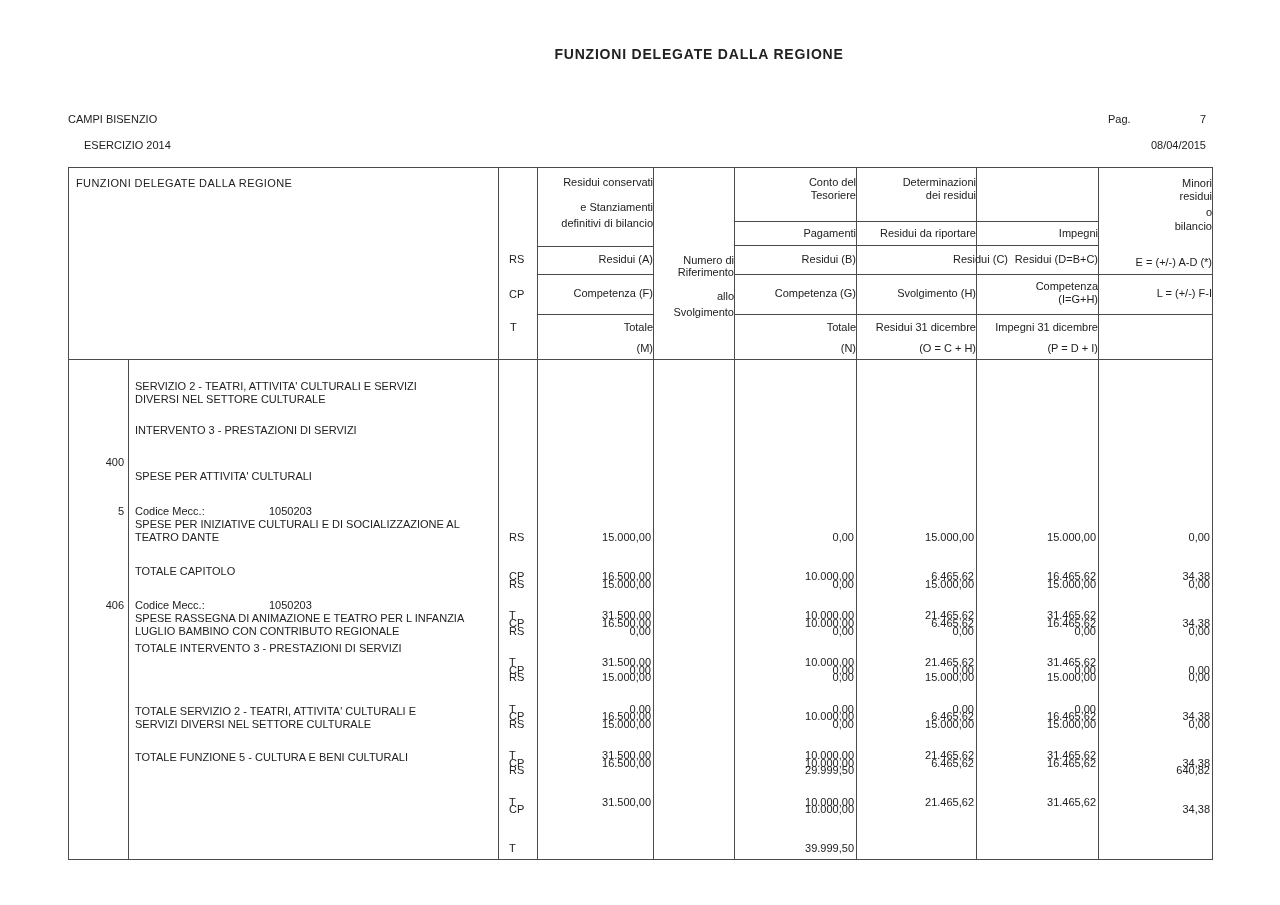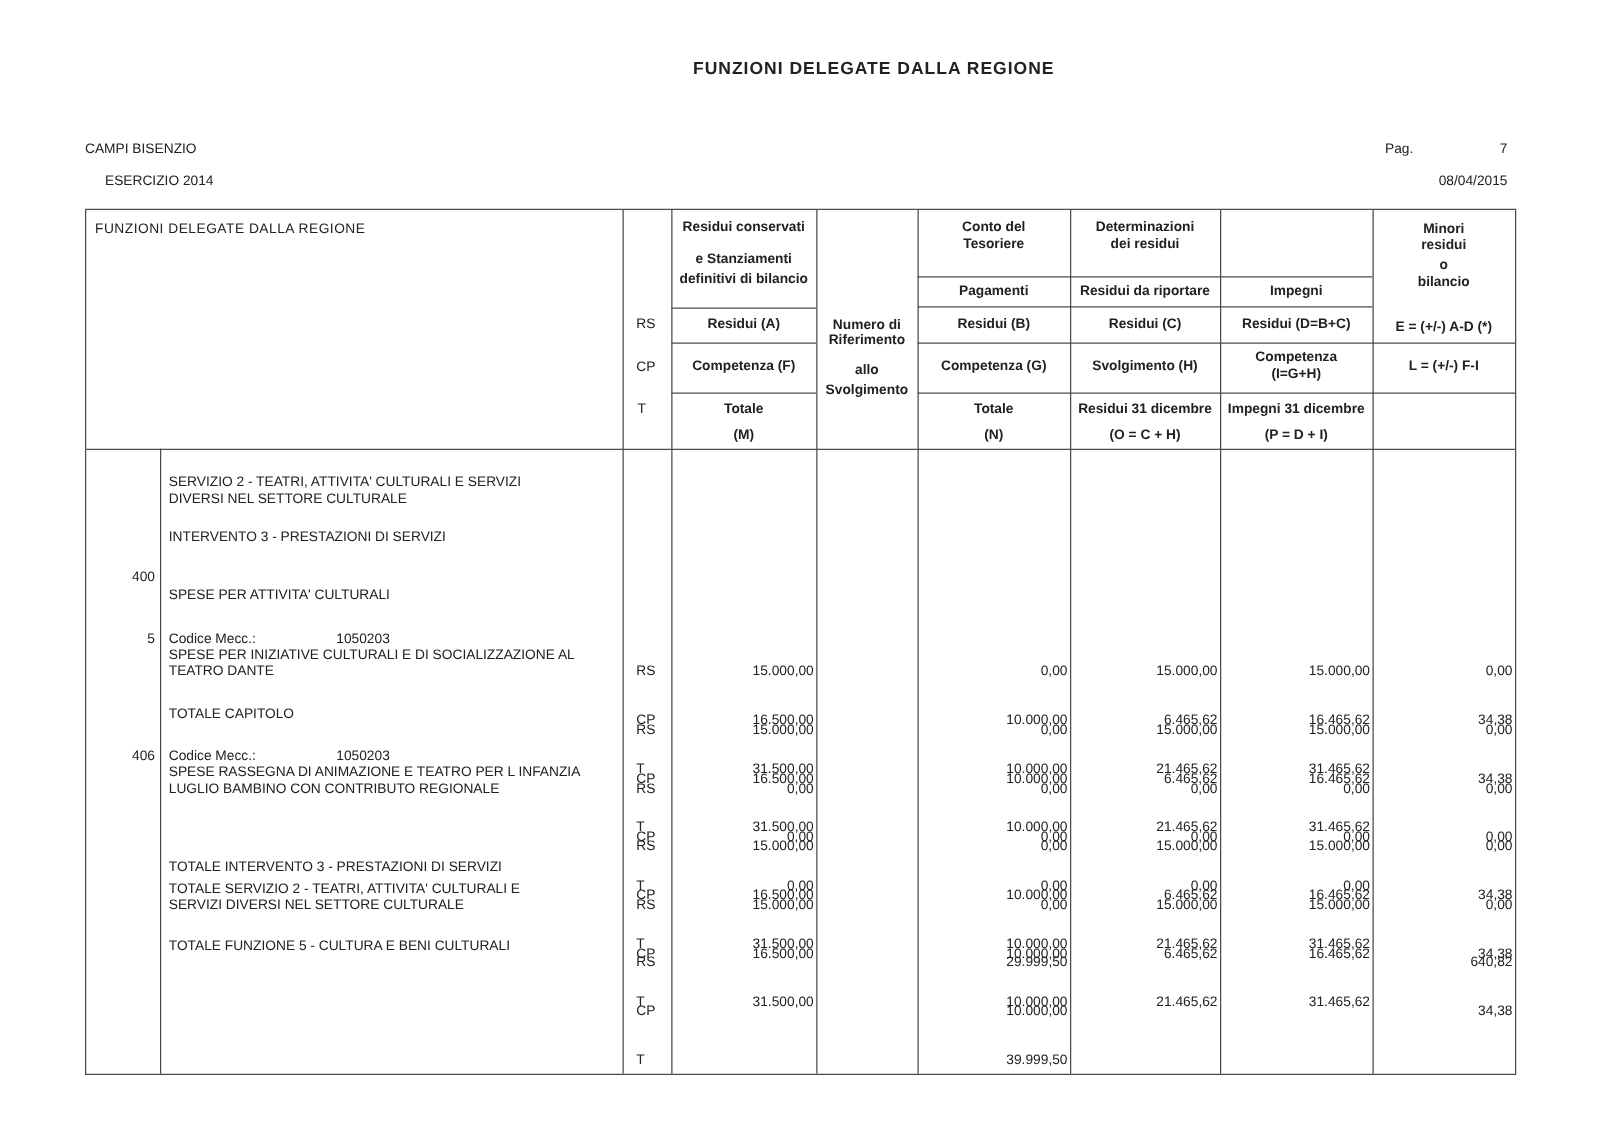--- a/index.html
+++ b/index.html
@@ -1,20 +1,20 @@
 <!DOCTYPE html>
 <html><head>
 <meta charset="utf-8">
 <style>
   html,body{margin:0;padding:0;background:#fff;}
   .sheet{position:relative;width:1280px;height:905px;background:#ffffff;
          font-family:"Liberation Sans","DejaVu Sans",sans-serif;color:#212121;overflow:hidden;}
   .abs{position:absolute;}
   .t11{font-size:11px;line-height:13px;white-space:pre;}
-  .ctr{text-align:center;font-weight:bold;}
+  .ctr{text-align:right;}
   .rt{text-align:right;}
   .ls4{letter-spacing:.4px;}
   .title{position:absolute;left:699px;top:46px;transform:translateX(-50%);
          font-size:14px;font-weight:bold;letter-spacing:.8px;white-space:nowrap;}
   .tbl{position:absolute;left:68px;top:167px;width:1143px;height:691px;border:1px solid #4b4b4b;}
   .vl{position:absolute;width:1px;background:#4b4b4b;}
   .hl{position:absolute;height:1px;background:#4b4b4b;}
   .ncol{position:absolute;text-align:right;}
   .ltr{position:absolute;}
 </style>
@@ -73,21 +73,21 @@
     <div class="abs t11 ctr" style="left:665px;top:21px;width:122px">Tesoriere</div>
     <div class="abs t11 ctr" style="left:665px;top:59px;width:122px">Pagamenti</div>
     <div class="abs t11 ctr" style="left:665px;top:85px;width:122px">Residui (B)</div>
     <div class="abs t11 ctr" style="left:665px;top:119px;width:122px">Competenza (G)</div>
     <div class="abs t11 ctr" style="left:665px;top:153px;width:122px">Totale</div>
     <div class="abs t11 ctr" style="left:665px;top:174px;width:122px">(N)</div>
 
     <div class="abs t11 ctr" style="left:787px;top:8px;width:120px">Determinazioni</div>
     <div class="abs t11 ctr" style="left:787px;top:21px;width:120px">dei residui</div>
     <div class="abs t11 ctr" style="left:787px;top:59px;width:120px">Residui da riportare</div>
-    <div class="abs t11 ctr" style="left:787px;top:85px;width:120px">Residui (C)</div>
+    <div class="abs t11 ctr" style="left:819px;top:85px;width:120px">Residui (C)</div>
     <div class="abs t11 ctr" style="left:787px;top:119px;width:120px">Svolgimento (H)</div>
     <div class="abs t11 ctr" style="left:787px;top:153px;width:120px">Residui 31 dicembre</div>
     <div class="abs t11 ctr" style="left:787px;top:174px;width:120px">(O = C + H)</div>
 
     <div class="abs t11 ctr" style="left:907px;top:59px;width:122px">Impegni</div>
     <div class="abs t11 ctr" style="left:907px;top:85px;width:122px">Residui (D=B+C)</div>
     <div class="abs t11 ctr" style="left:907px;top:112px;width:122px">Competenza</div>
     <div class="abs t11 ctr" style="left:907px;top:125px;width:122px">(I=G+H)</div>
     <div class="abs t11 ctr" style="left:907px;top:153px;width:122px">Impegni 31 dicembre</div>
     <div class="abs t11 ctr" style="left:907px;top:174px;width:122px">(P = D + I)</div>
@@ -202,21 +202,21 @@
       <div>0,00</div>
       <div>0,00</div>
       <div>0,00</div>
     </div>
     <div class="ncol t11" style="left:1030px;top:431px;width:111px">
       <div>0,00</div>
       <div>0,00</div>
       <div></div>
     </div>
 
-    <div class="abs t11" style="left:66px;top:520px">TOTALE INTERVENTO 3 - PRESTAZIONI DI SERVIZI</div>
+    <div class="abs t11" style="left:66px;top:474px">TOTALE INTERVENTO 3 - PRESTAZIONI DI SERVIZI</div>
     <div class="ltr t11" style="left:440px;top:477px">
       <div>RS</div>
       <div>CP</div>
       <div>T</div>
     </div>
     <div class="ncol t11" style="left:469px;top:477px;width:113px">
       <div>15.000,00</div>
       <div>16.500,00</div>
       <div>31.500,00</div>
     </div>

